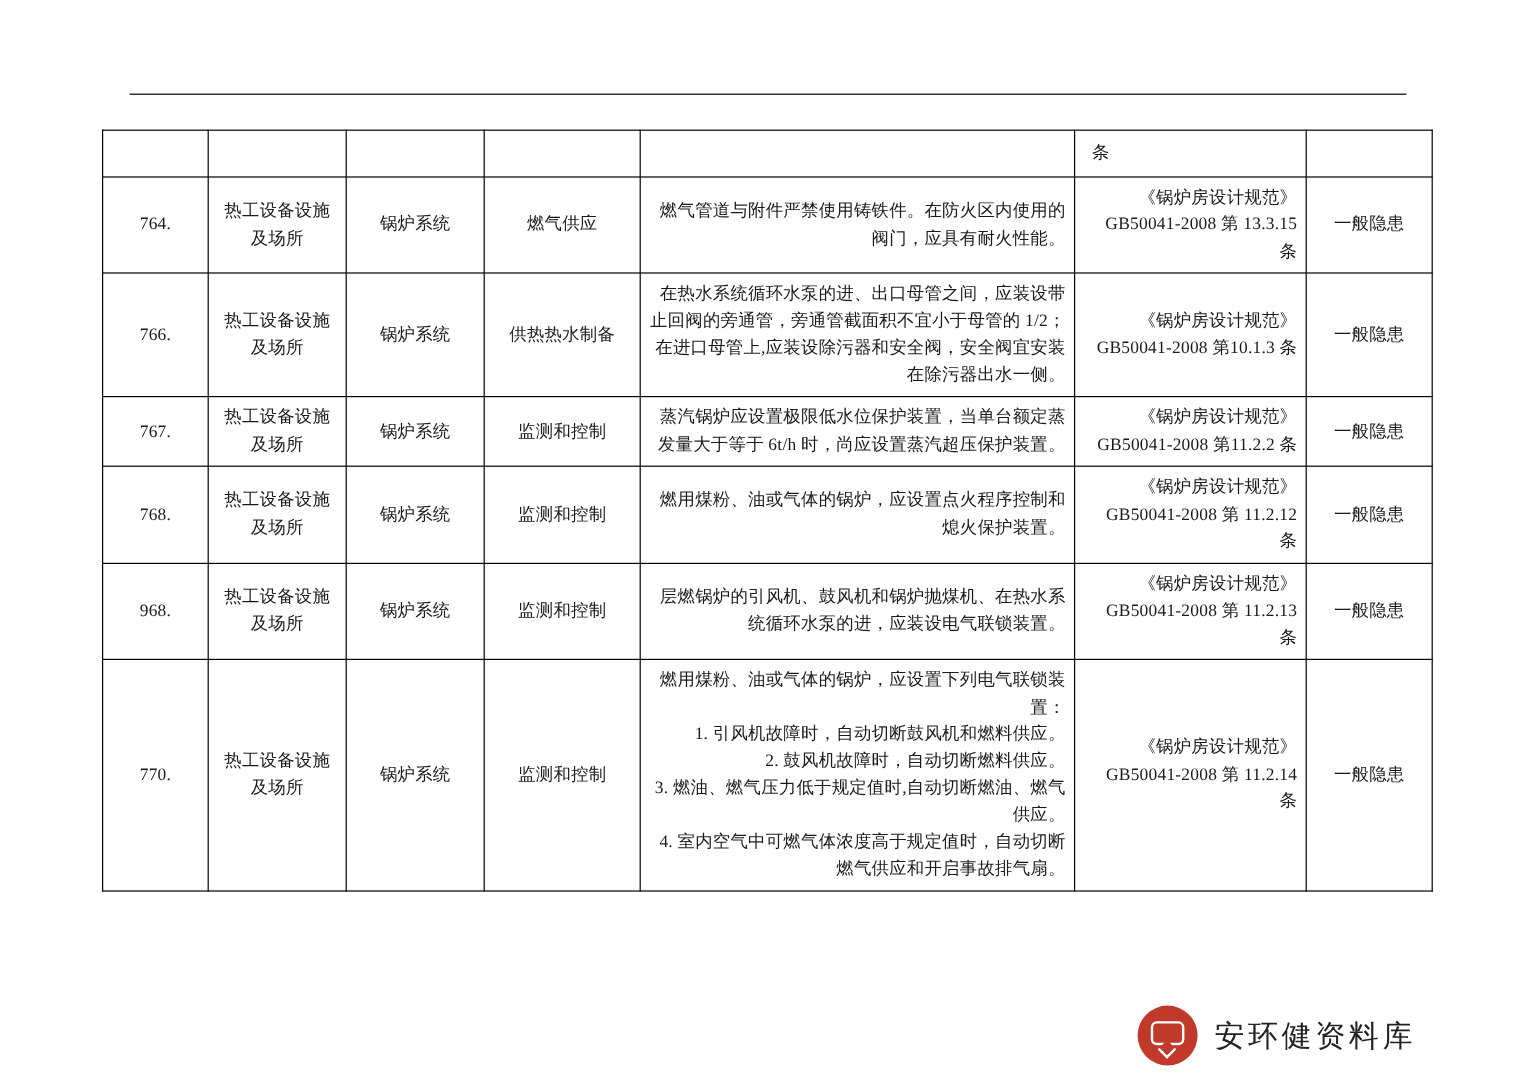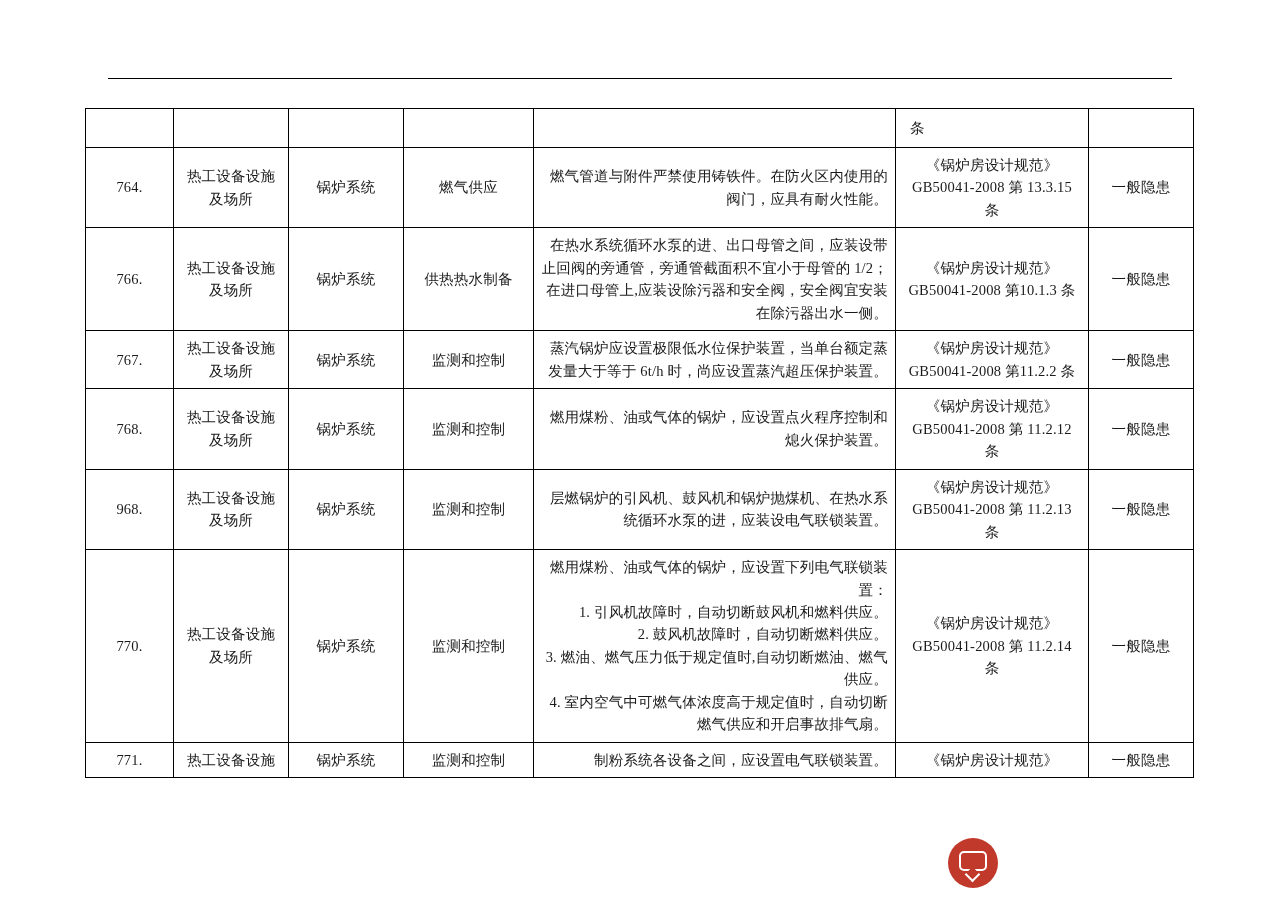--- a/index.html
+++ b/index.html
@@ -59,21 +59,21 @@
   td.num, td.cat, td.sys, td.sub, td.level {
     text-align: center;
   }
   td.cat, td.sys, td.sub {
     white-space: pre-line;
   }
   td.desc {
     text-align: right;
   }
   td.ref {
-    text-align: center;
+    text-align: right;
     padding-left: 14px;
   }
   .first-row td {
     height: 26px;
     padding-top: 2px;
     padding-bottom: 2px;
   }
   .first-row td.ref { text-align: left; padding-left: 14px; }
 
   
@@ -226,30 +226,22 @@
 1. 引风机故障时，自动切断鼓风机和燃料供应。
 2. 鼓风机故障时，自动切断燃料供应。
 3. 燃油、燃气压力低于规定值时,自动切断燃油、燃气供应。
 4. 室内空气中可燃气体浓度高于规定值时，自动切断燃气供应和开启事故排气扇。</td>
           <td class="ref" style="white-space: pre-line;">《锅炉房设计规范》
 GB50041-2008 第 11.2.14
 条</td>
           <td class="level">一般隐患</td>
         </tr>
 
-        <tr>
-          <td class="num">771.</td>
-          <td class="cat" style="white-space: pre-line;">热工设备设施</td>
-          <td class="sys" style="white-space: pre-line;">锅炉系统</td>
-          <td class="sub" style="white-space: pre-line;">监测和控制</td>
-          <td class="desc" style="white-space: pre-line;">制粉系统各设备之间，应设置电气联锁装置。</td>
-          <td class="ref" style="white-space: pre-line;">《锅炉房设计规范》</td>
-          <td class="level">一般隐患</td>
-        </tr>
       </tbody>
     </table>
   </div>
 
   <div class="footer-logo">
     <div class="logo-circle"></div>
+    <div class="logo-text">安环健资料库</div>
   </div>
 
 </div>
 
 </body></html>

